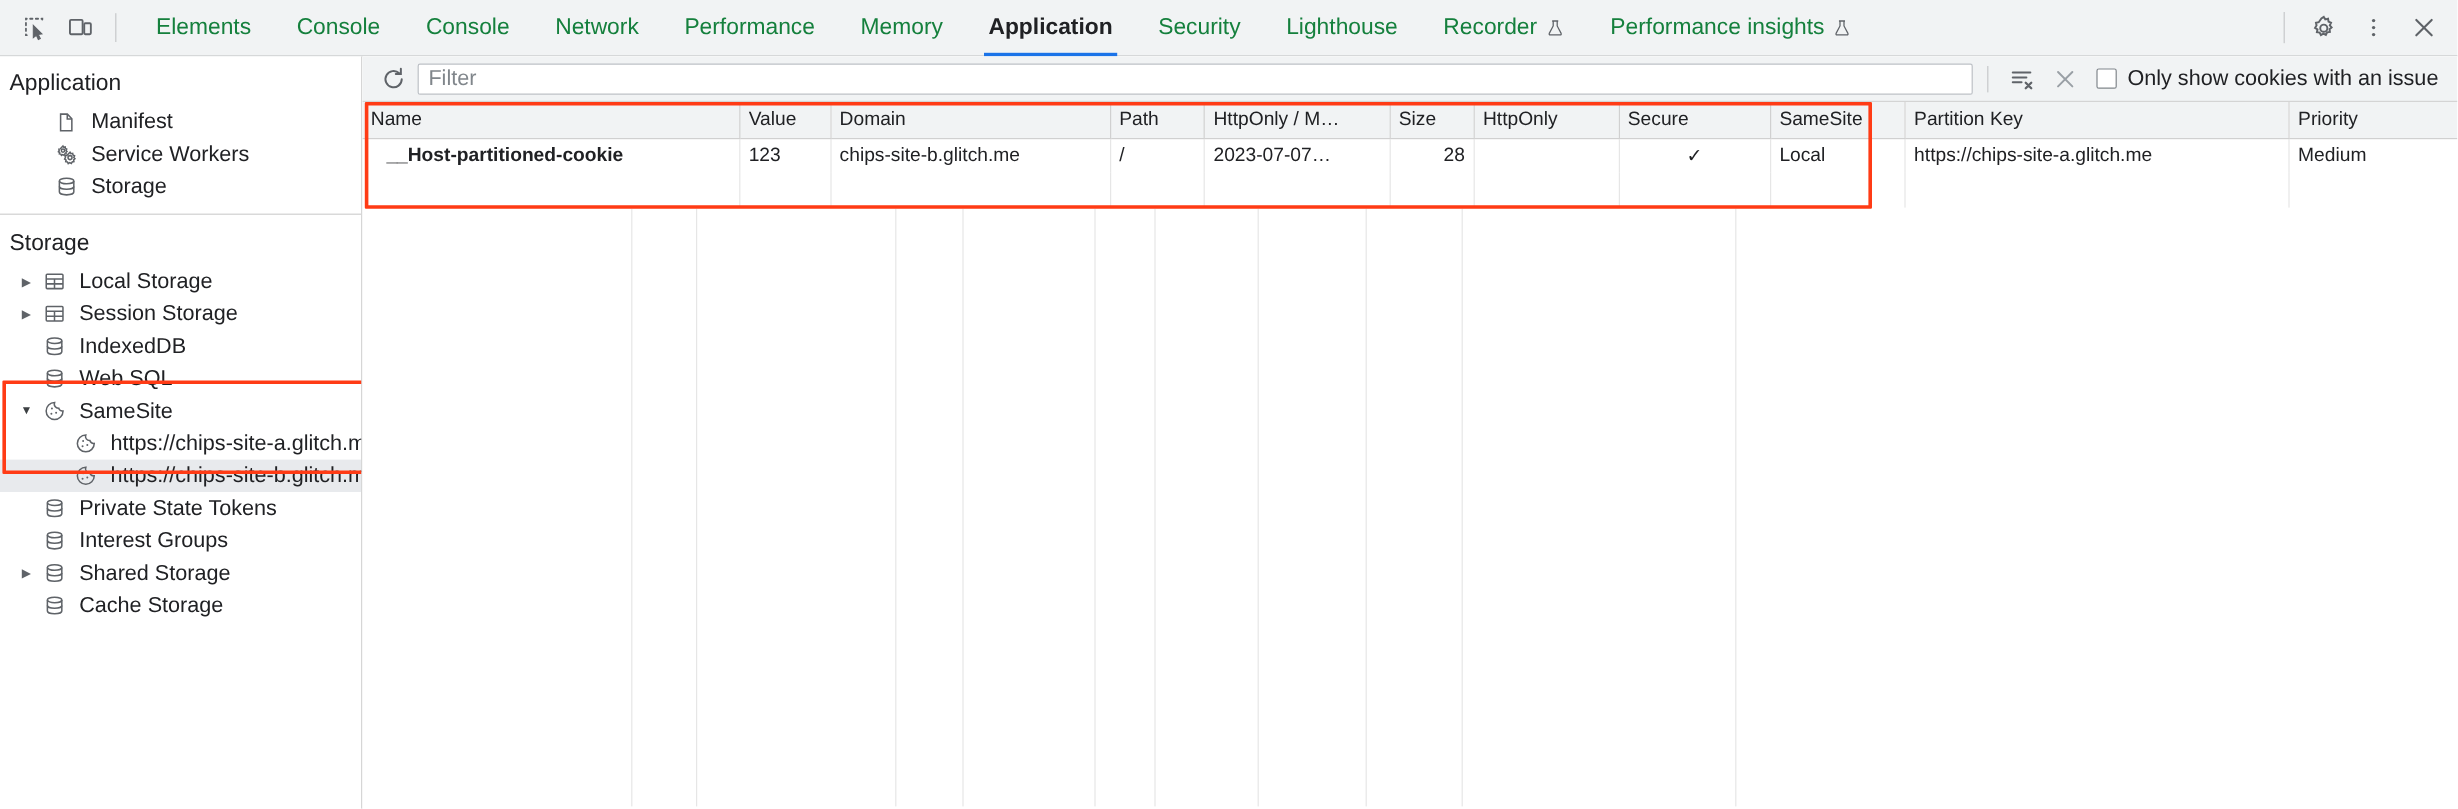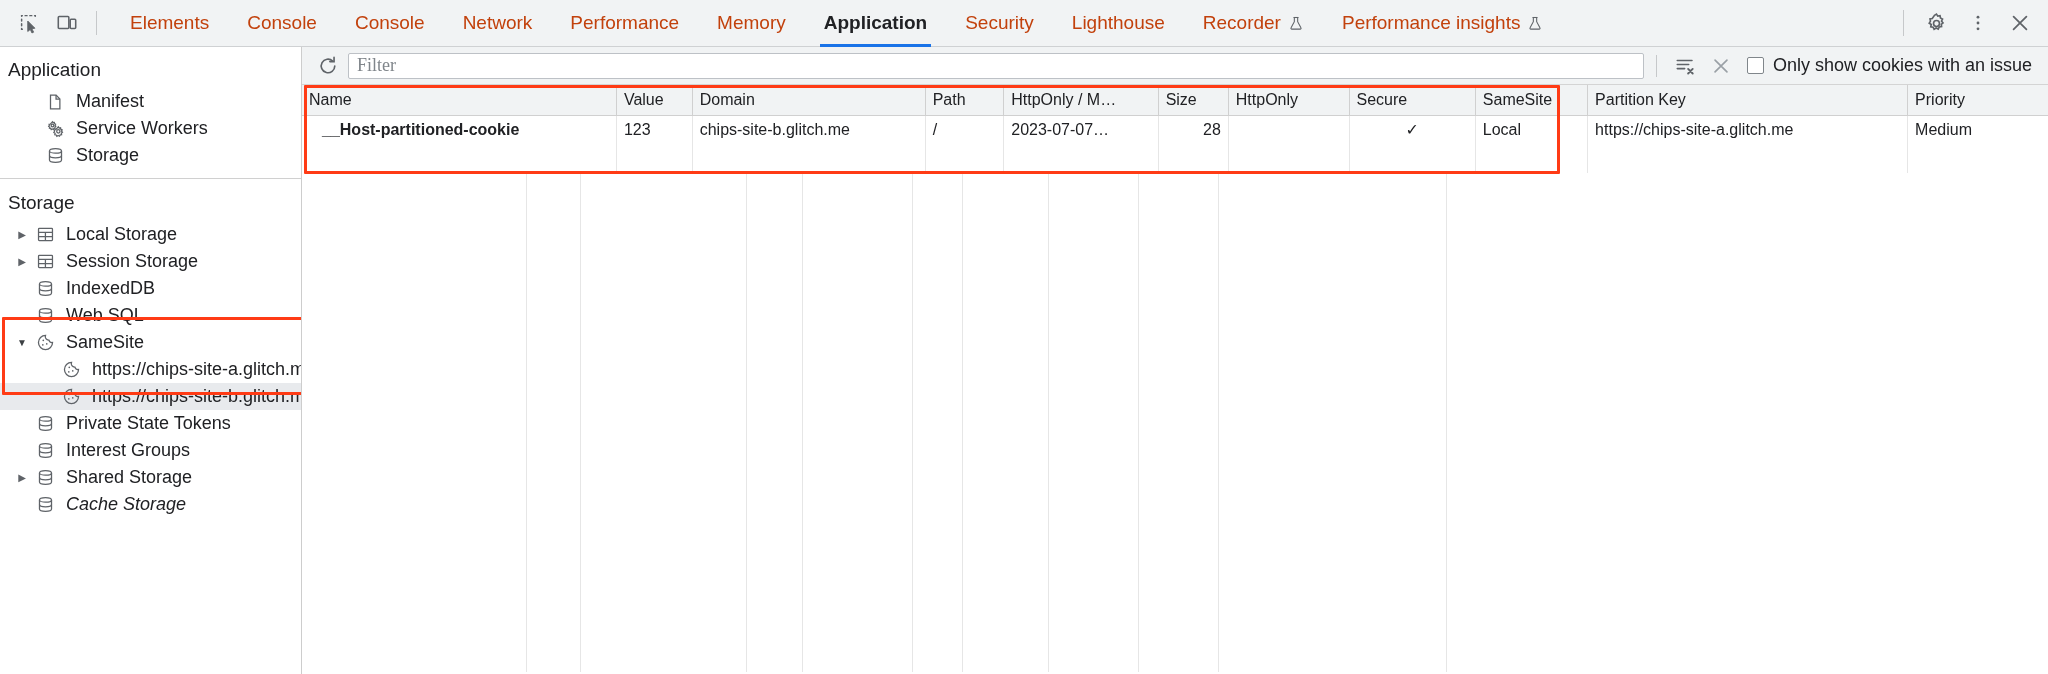--- a/index.html
+++ b/index.html
@@ -46,21 +46,21 @@
     flex: 1 1 auto;
     min-width: 0;
   }
   .tab {
     display: flex;
     align-items: center;
     gap: 7px;
     padding: 0 19px;
     height: 47px;
     font-size: 19px;
-    color: #c2410c;
+    color: #15803d;
     white-space: nowrap;
     position: relative;
   }
   .tab.active {
     color: #202124;
     font-weight: bold;
   }
   .tab.active::after {
     content: "";
     position: absolute;
@@ -164,21 +164,21 @@
   }
   .filter-input {
     flex: 1 1 auto;
     height: 26px;
     background: #ffffff;
     border: 1px solid #bdc1c6;
     border-radius: 2px;
     font-size: 18px;
     color: #5f6368;
     padding: 0 8px;
-    font-family: Liberation Serif, serif;
+    font-family: Liberation Sans, sans-serif;
     outline: none;
     min-width: 0;
   }
   .filter-input::placeholder { color: #80868b; opacity: 1; }
   .fb-sep {
     width: 1px; height: 22px;
     background: #c6c8ca;
     margin: 0 8px;
     flex: 0 0 auto;
   }
@@ -499,21 +499,21 @@
         <div class="sb-ico">
           <svg width="19" height="19" viewBox="0 0 24 24" fill="none" stroke="currentColor" stroke-width="1.6">
             <ellipse cx="12" cy="6.2" rx="7.6" ry="2.9"></ellipse>
             <path d="M4.4 6.2v11.6c0 1.6 3.4 2.9 7.6 2.9s7.6-1.3 7.6-2.9V6.2"></path>
             <path d="M4.4 12c0 1.6 3.4 2.9 7.6 2.9s7.6-1.3 7.6-2.9"></path>
           </svg>
         </div>
         <span class="sb-label">Shared Storage</span>
       </div>
 
-      <div class="sb-item" style="padding-left:12px;font-style:italic;">
+      <div class="sb-item" style="padding-left:12px;">
         <div class="sb-twisty"></div>
         <div class="sb-ico">
           <svg width="19" height="19" viewBox="0 0 24 24" fill="none" stroke="currentColor" stroke-width="1.6">
             <ellipse cx="12" cy="6.2" rx="7.6" ry="2.9"></ellipse>
             <path d="M4.4 6.2v11.6c0 1.6 3.4 2.9 7.6 2.9s7.6-1.3 7.6-2.9V6.2"></path>
             <path d="M4.4 12c0 1.6 3.4 2.9 7.6 2.9s7.6-1.3 7.6-2.9"></path>
           </svg>
         </div>
         <span class="sb-label">Cache Storage</span>
       </div>

